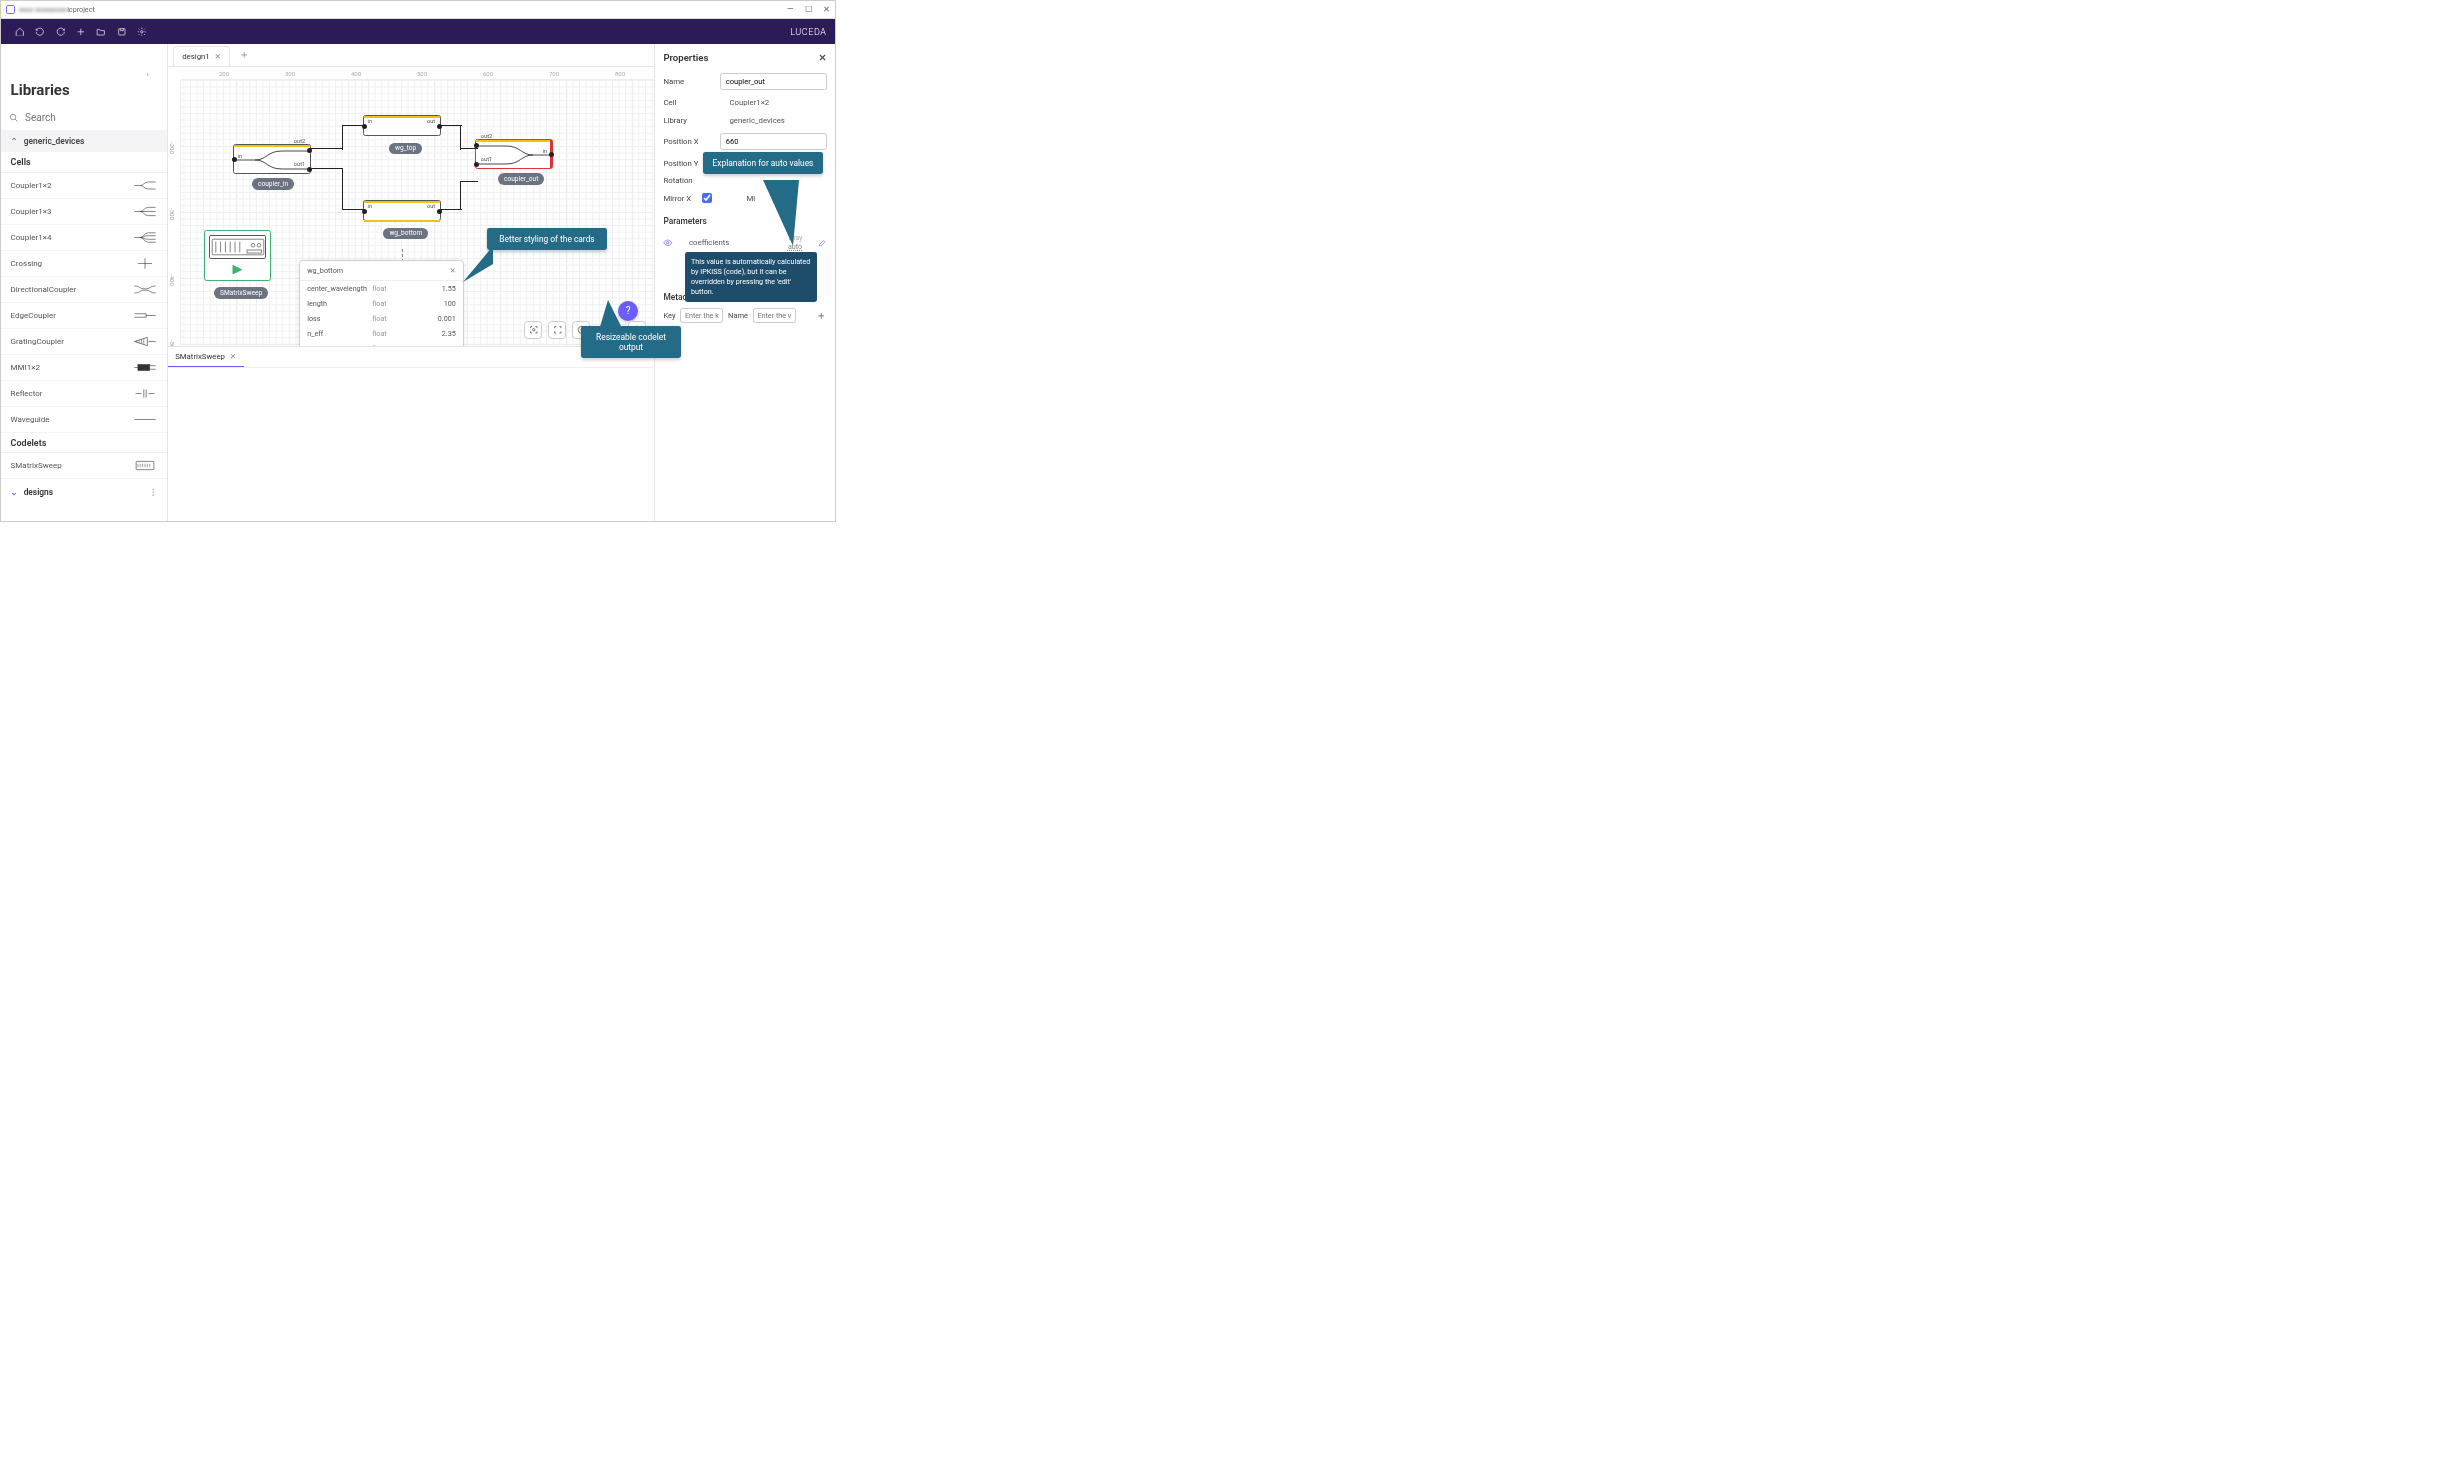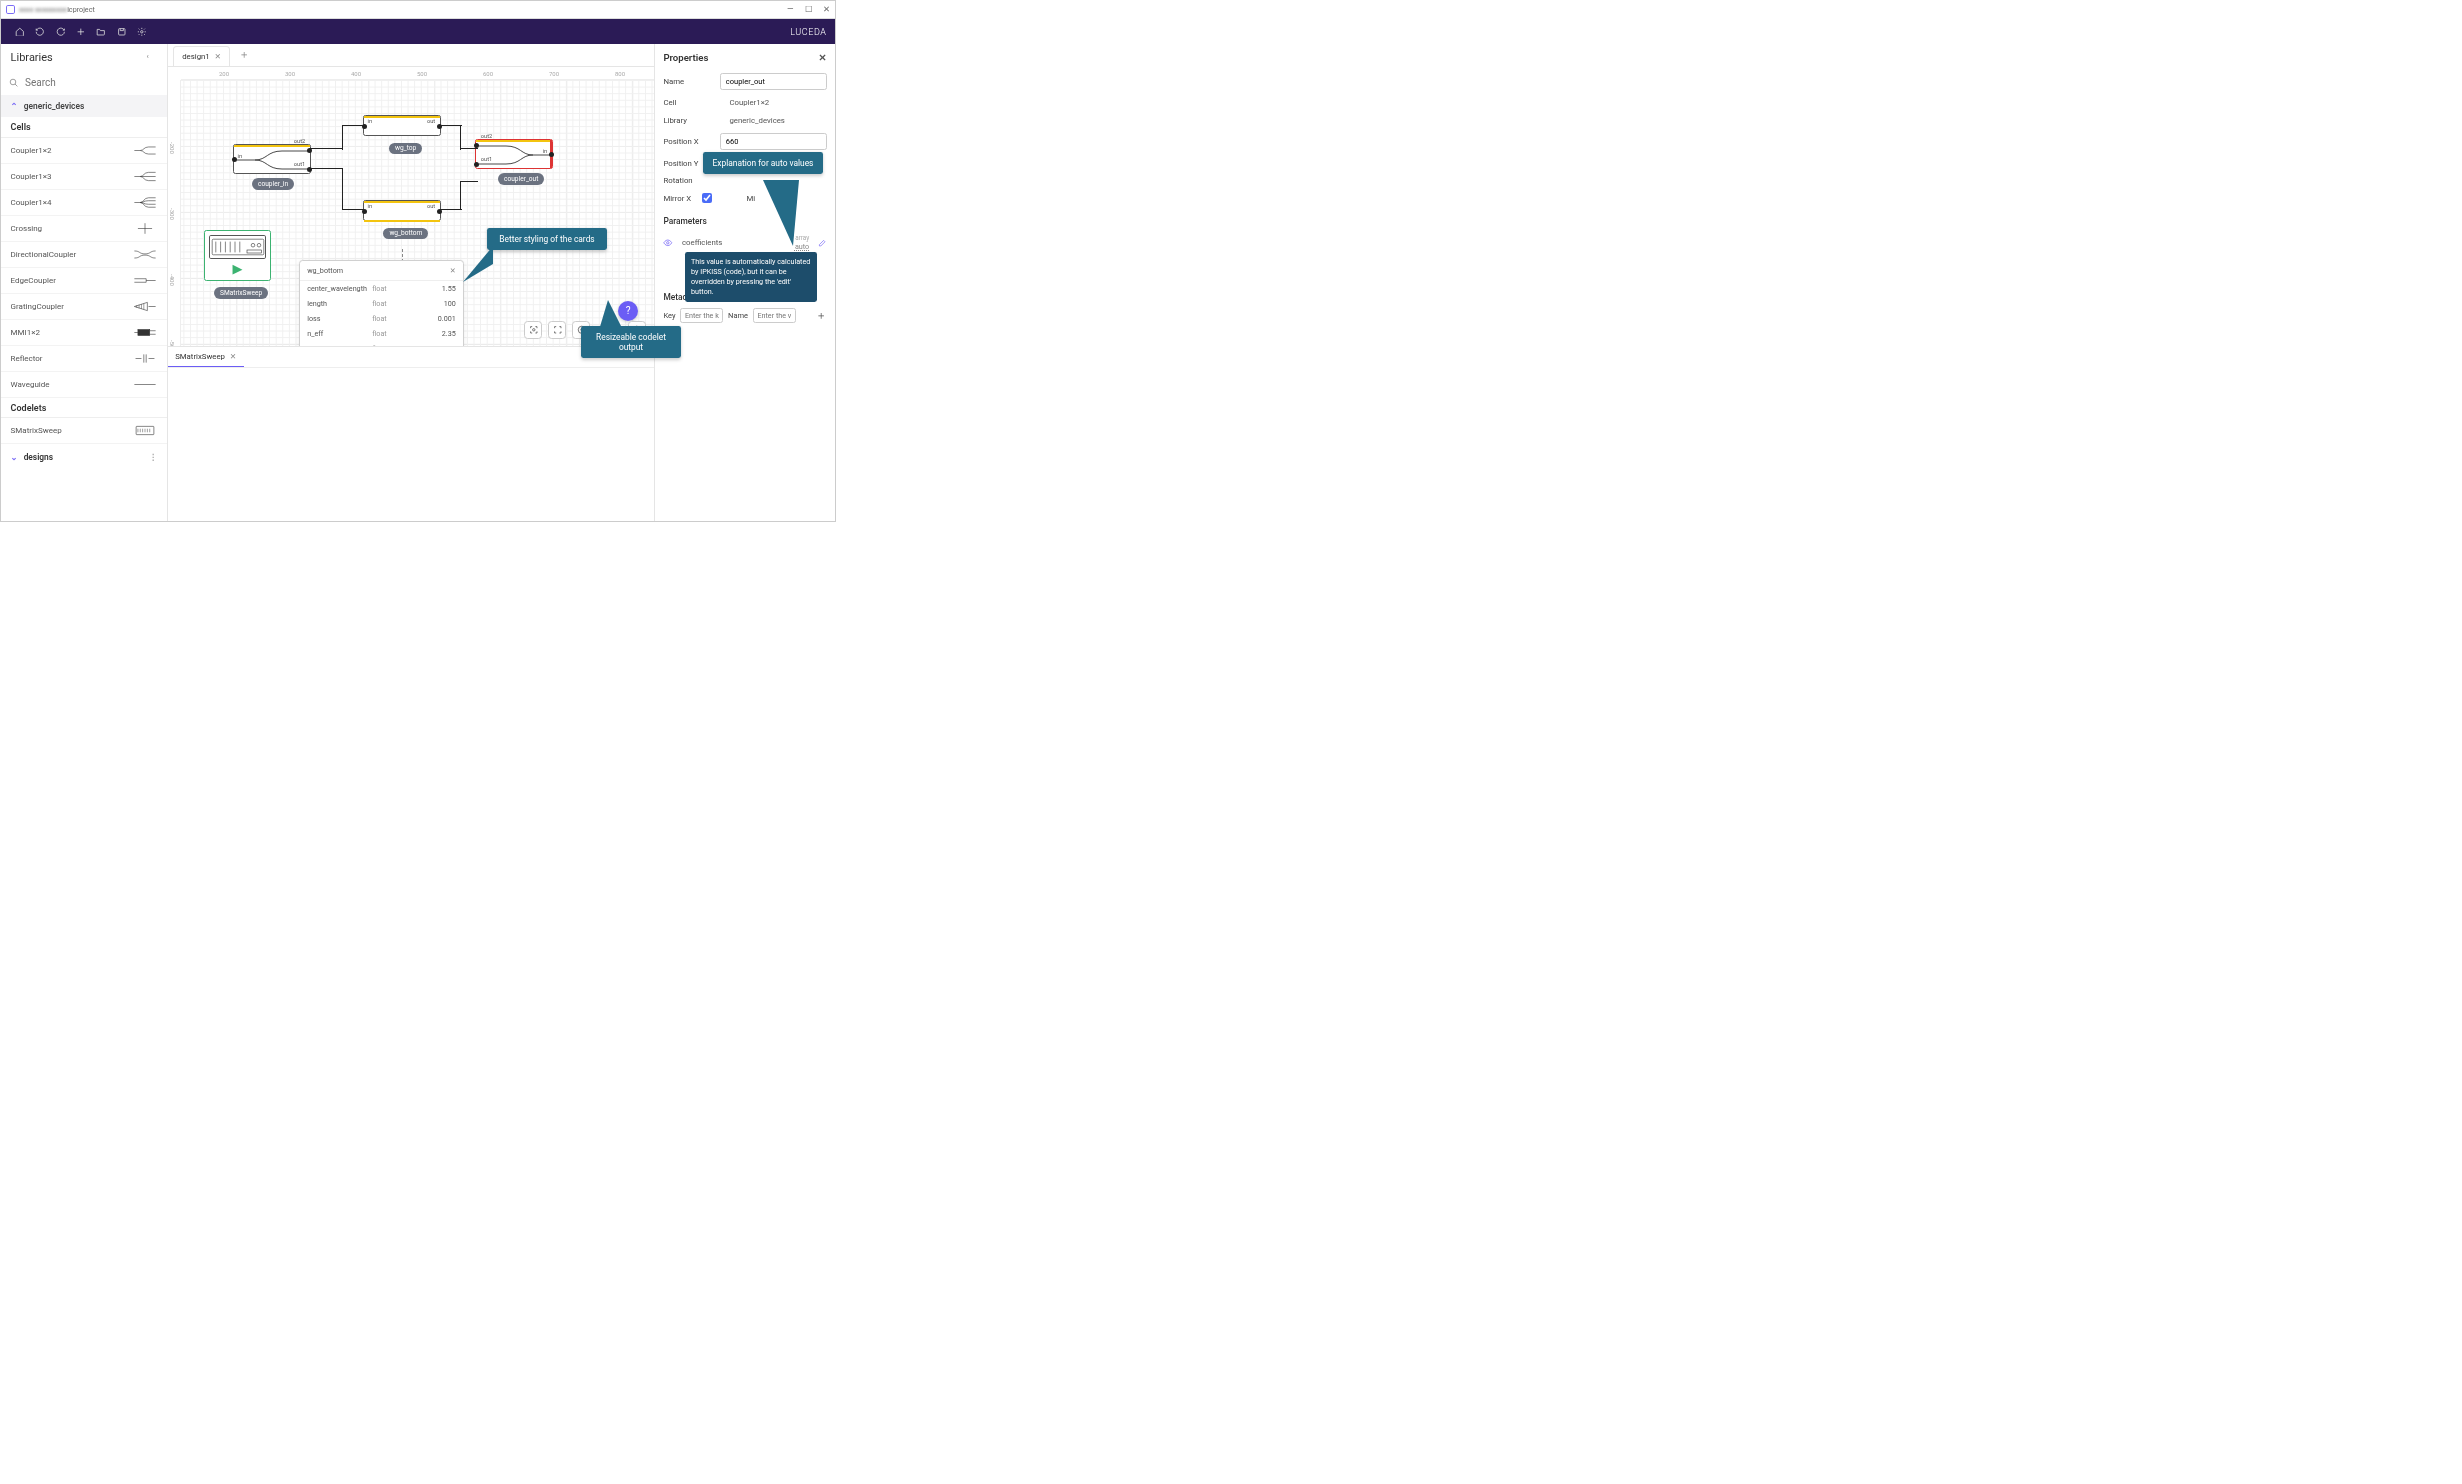--- a/index.html
+++ b/index.html
@@ -19,21 +19,21 @@
 .toolbar .ticon { width: 20.4px; height: 20.4px; display: flex; align-items: center; justify-content: center; cursor: pointer; color: #ddd; }
 .toolbar .title { position: absolute; left: 50%; transform: translateX(-50%); font-size: 9px; }
 .toolbar .brand { margin-left: auto; font-size: 9px; letter-spacing: 0.6px; font-weight: 300; }
 
 
 .body { flex: 1; display: flex; min-height: 0; }
 
 
 .sidebar { width: 167px; border-right: 0.6px solid #e5e5e5; display: flex; flex-direction: column; overflow: hidden; }
 .sidebar .header { display: flex; align-items: center; justify-content: space-between; padding: 7.2px 9.6px; }
-.sidebar .header h2 { font-size: 11px; font-weight: 400; }
+.sidebar .header h2 { font-size: 15px; font-weight: 700; margin-top: 30px; }
 .sidebar .header .collapse { width: 10.8px; height: 10.8px; cursor: pointer; color: #888; }
 .sidebar .search-row { display: flex; align-items: center; padding: 4.8px 8.4px 6px; gap: 6px; }
 .sidebar .search-row .search-icon { color: #888; width: 10.8px; }
 .sidebar .search-row input { border: none; outline: none; flex: 1; font-size: 10px; color: #666; }
 .sidebar .search-row .add-small { color: #666; cursor: pointer; font-size: 9px; padding: 0 1.2px; }
 .sidebar .section-head { display: flex; align-items: center; gap: 6px; padding: 6px 9.6px; background: #f4f4f6; font-size: 8.4px; cursor: pointer; }
 .sidebar .section-head.generic { font-weight: 600; color: #444; }
 .sidebar .section-head .chev { color: #7b6cf6; width: 7.2px; }
 .sidebar .subhead { padding: 4.8px 9.6px; font-size: 9px; font-weight: 600; border-bottom: 0.6px solid #eee; }
 .sidebar .item { display: flex; align-items: center; justify-content: space-between; padding: 6px 9.6px; font-size: 8px; color: #555; cursor: pointer; border-bottom: 0.6px solid #f3f3f3; }
@@ -106,21 +106,21 @@
 
 .rightpanel { width: 181px; border-left: 0.6px solid #e5e5e5; padding: 8.4px 8.4px; overflow: auto; position: relative; }
 .rightpanel h2 { font-size: 9.6px; font-weight: 600; display: flex; justify-content: space-between; align-items: center; margin-bottom: 9.6px; }
 .rightpanel h2 .rp-close { cursor: pointer; font-size: 9.6px; color: #555; }
 .rp-row { display: flex; align-items: center; margin-bottom: 8.4px; gap: 6px; }
 .rp-row .lbl { width: 60px; font-size: 7.8px; color: #444; }
 .rp-row .val { font-size: 7.8px; color: #555; }
 .rp-row input[type=text] { flex: 1; border: 0.6px solid #ccc; border-radius: 2.4px; padding: 3px 4.8px; font-size: 7.5px; }
 .rp-row input[type=checkbox] { width: 9.6px; height: 9.6px; accent-color: #4a6cf7; }
 .rp-section { font-size: 8.4px; font-weight: 500; margin: 13px 0 6px; color: #333; }
-.rp-param { display: flex; align-items: center; gap: 9px; font-size: 7.8px; color: #555; padding: 2.4px 0; justify-content: flex-end; }
+.rp-param { display: flex; align-items: center; gap: 16px; font-size: 7.8px; color: #555; padding: 2.4px 0; justify-content: flex-end; }
 .rp-param .eye { color: #7b6cf6; width: 9.6px; }
 .rp-param .pname { flex: 1; }
 .rp-param .ptype { font-size: 6.3px; color: #aaa; }
 .rp-param .pval { font-size: 7.2px; color: #888; cursor: pointer; text-decoration: underline dotted; }
 .rp-param .edit { color: #7b6cf6; cursor: pointer; }
 .rp-meta-row { display: flex; align-items: center; gap: 4.8px; margin-top: 4.8px; }
 .rp-meta-row .mlbl { font-size: 7.5px; color: #444; }
 .rp-meta-row input { width: 43px; border: 0.6px solid #ccc; border-radius: 2.4px; padding: 2.4px 3.6px; font-size: 7.2px; }
 .rp-meta-row .add { cursor: pointer; font-size: 10.8px; color: #555; margin-left: auto; }
 

